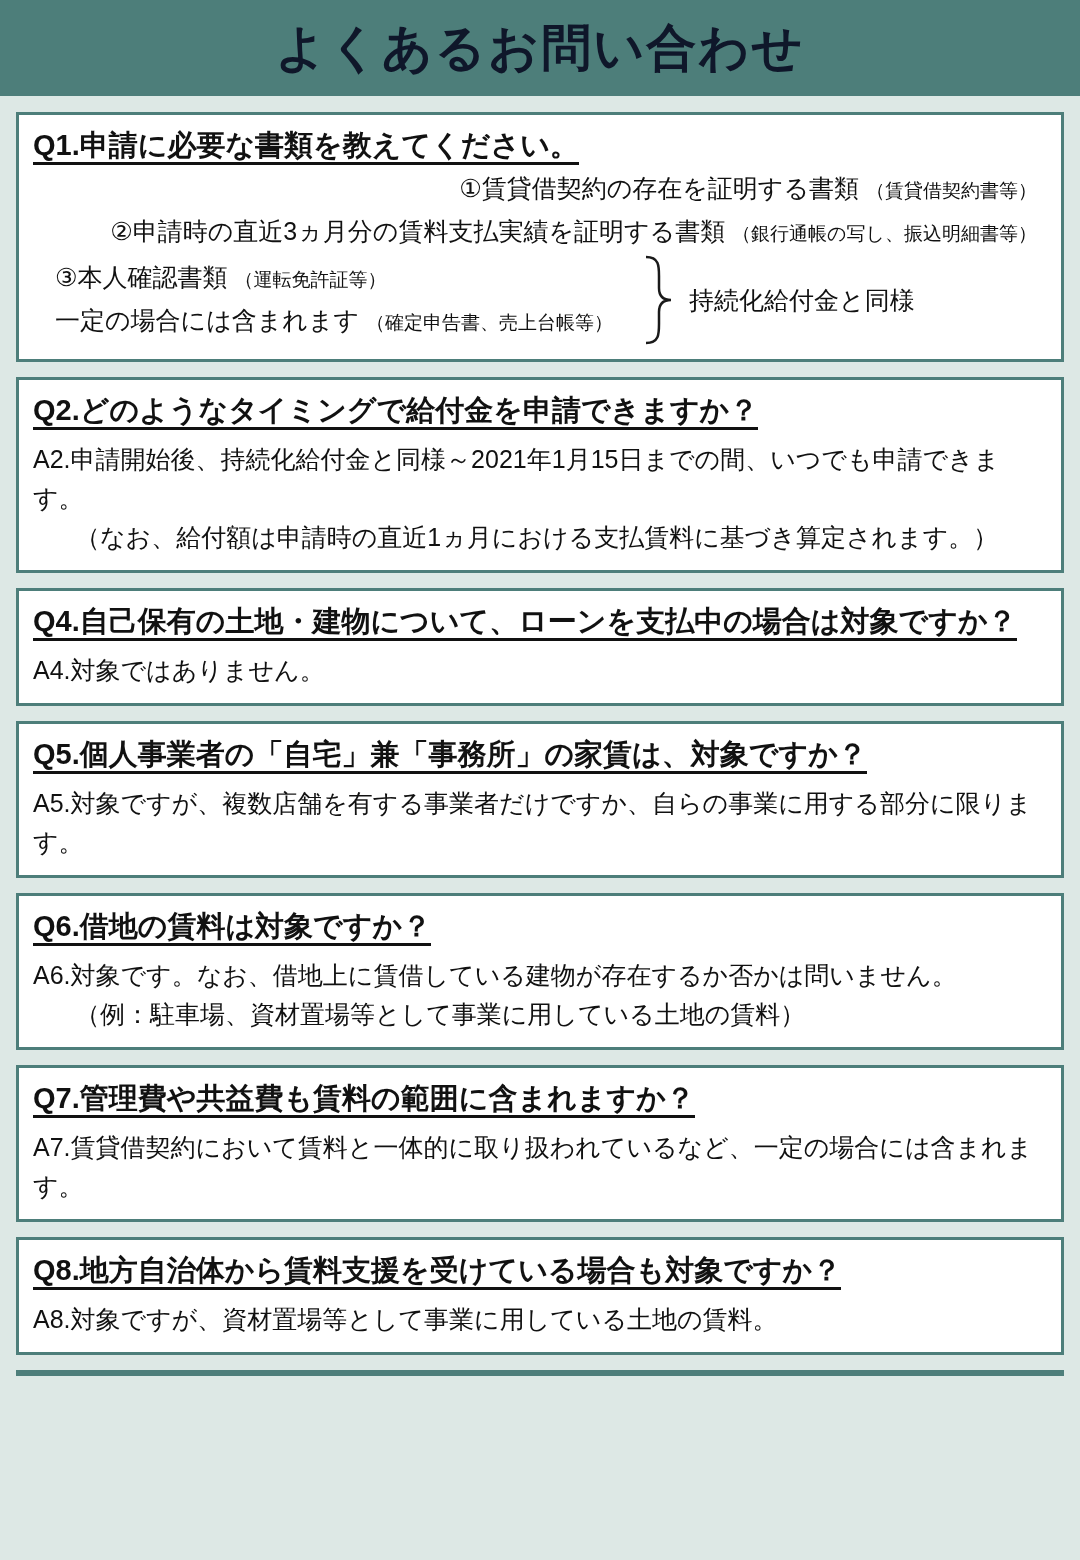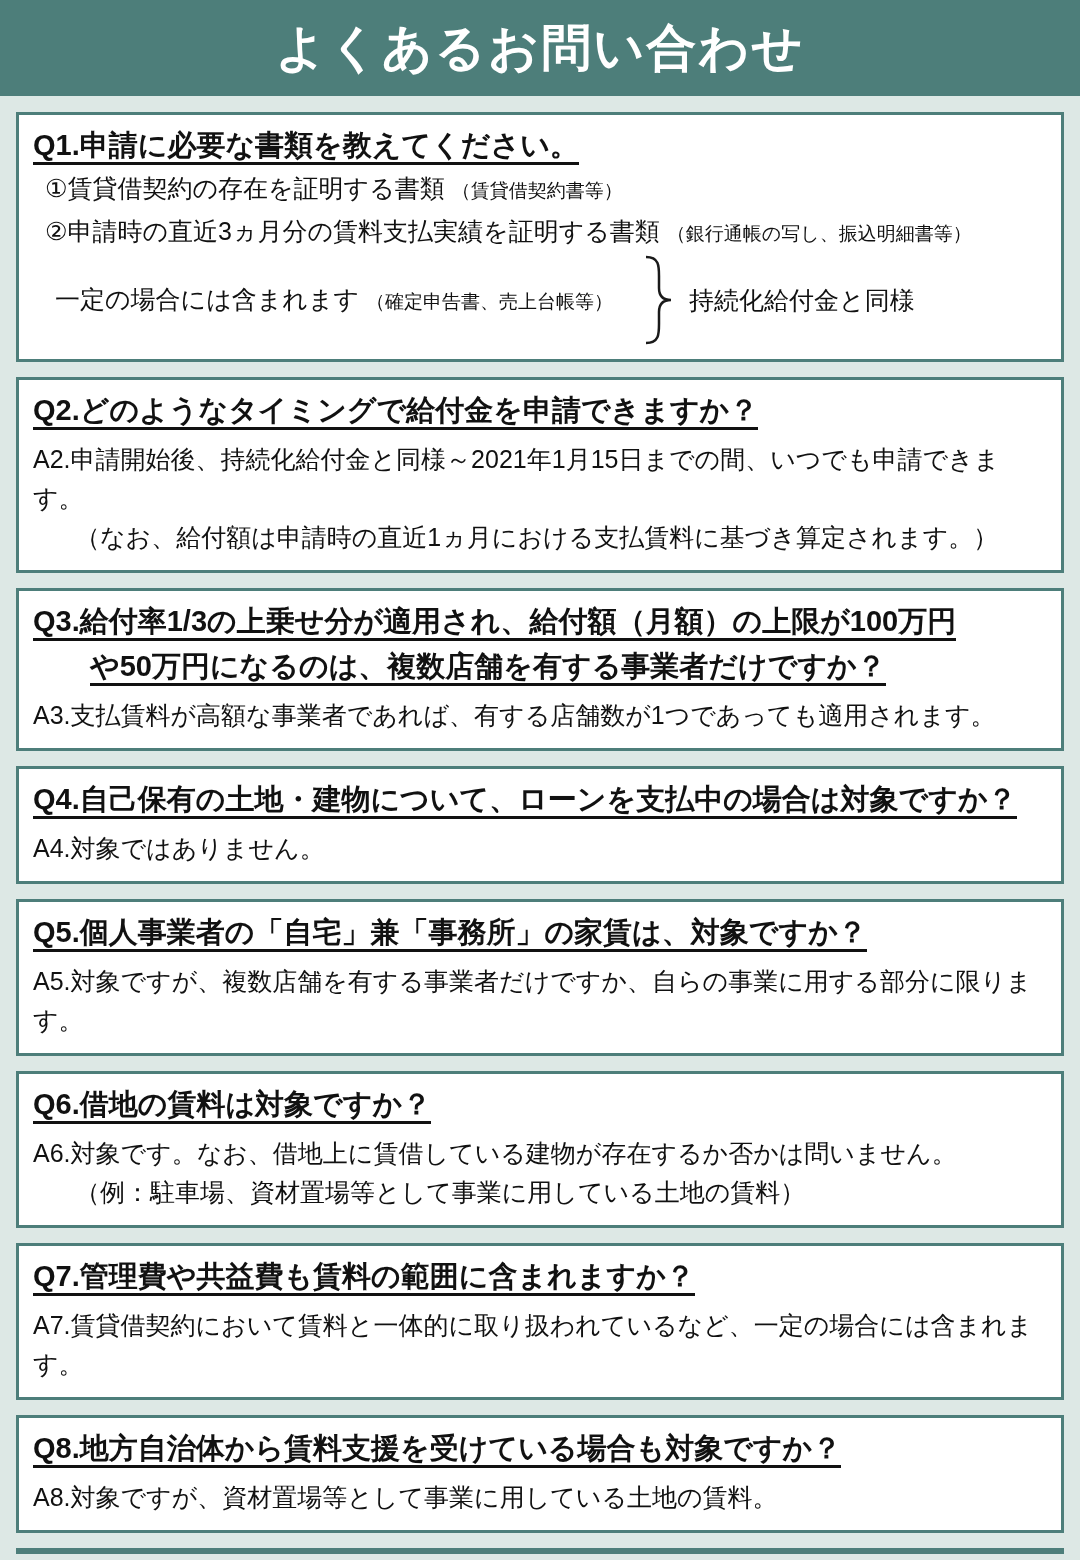--- a/index.html
+++ b/index.html
@@ -8,35 +8,35 @@
     width:1080px; min-height:1560px;
     background:#dde8e5;
     font-family:"Liberation Sans","DejaVu Sans",sans-serif;
     color:#111;
   }
   .banner {
     height:96px; background:#4d7e7a;
     display:flex; align-items:center; justify-content:center;
   }
   .banner h1 {
-    margin:0; color:#ffffff; font-size:50px; font-weight:bold; letter-spacing:2px;
+    margin:0; color:#0f172a; font-size:50px; font-weight:bold; letter-spacing:2px;
   }
   .content { padding:16px 16px 0 16px; }
 
   .qa {
     background:#ffffff; border:3px solid #4d7e7a;
     padding:8px 24px 13px 14px; margin-bottom:15px;
   }
   .qline { font-size:29px; font-weight:bold; line-height:45px; }
   .qline .u { border-bottom:3px solid #111; padding-bottom:1px; }
   .qline.qindent { margin-left:57px; }
   .aline { font-size:25px; line-height:39px; margin-top:7px; }
   .aline.cont { margin-top:0; margin-left:42px; }
 
-  .doc-items { margin-left:12px; }
+  .doc-items { margin-left:4px;text-align:right; }
   .doc-item { font-size:25px; line-height:40px; white-space:nowrap; }
   .doc-item .note { font-size:19px; }
   .row34 { display:flex; align-items:center; }
   .row34 .col { margin-left:22px; }
   .brace { margin:0 16px 0 30px; flex:none; }
   .bracket-label { font-size:25px; white-space:nowrap;font-family:Liberation Mono, monospace; }
 
   .notice-rule { height:6px; background:#4d7e7a; border:none; margin:0; }
   .notice-block { margin-top:14px; }
 </style>
@@ -61,48 +61,43 @@
           <span class="note">（賃貸借契約書等）</span>
         </div>
         <div class="doc-item">
           <span>②申請時の直近3ヵ月分の賃料支払実績を証明する書類</span>
           <span class="note">（銀行通帳の写し、振込明細書等）</span>
         </div>
       </div>
       <div class="row34">
         <div class="col">
           <div class="doc-item">
+            <span>③本人確認書類</span>
+            <span class="note">（運転免許証等）</span>
+          </div>
+          <div class="doc-item">
             <span>一定の場合には含まれます</span>
             <span class="note">（確定申告書、売上台帳等）</span>
           </div>
         </div>
         <svg class="brace" width="30" height="92" viewBox="0 0 30 92">
           <path d="M3,3 C16,3 16,12 16,22 L16,34 C16,42 20,46 28,46 C20,46 16,50 16,58 L16,70 C16,80 16,89 3,89" fill="none" stroke="#1a1a1a" stroke-width="2.5"></path>
         </svg>
         <div class="bracket-label">持続化給付金と同様</div>
       </div>
     </section>
 
     <section class="qa">
       <div class="qline">
         <span class="u">Q2.どのようなタイミングで給付金を申請できますか？</span>
       </div>
       <div class="aline">A2.申請開始後、持続化給付金と同様～2021年1月15日までの間、いつでも申請できます。</div>
       <div class="aline cont">（なお、給付額は申請時の直近1ヵ月における支払賃料に基づき算定されます。）</div>
     </section>
 
-    <section class="qa">
-      <div class="qline">
-        <span class="u">Q3.給付率1/3の上乗せ分が適用され、給付額（月額）の上限が100万円</span>
-      </div>
-      <div class="qline qindent">
-        <span class="u">や50万円になるのは、複数店舗を有する事業者だけですか？</span>
-      </div>
-      <div class="aline">A3.支払賃料が高額な事業者であれば、有する店舗数が1つであっても適用されます。</div>
-    </section>
 
     <section class="qa">
       <div class="qline">
         <span class="u">Q4.自己保有の土地・建物について、ローンを支払中の場合は対象ですか？</span>
       </div>
       <div class="aline">A4.対象ではありません。</div>
     </section>
 
     <section class="qa">
       <div class="qline">

